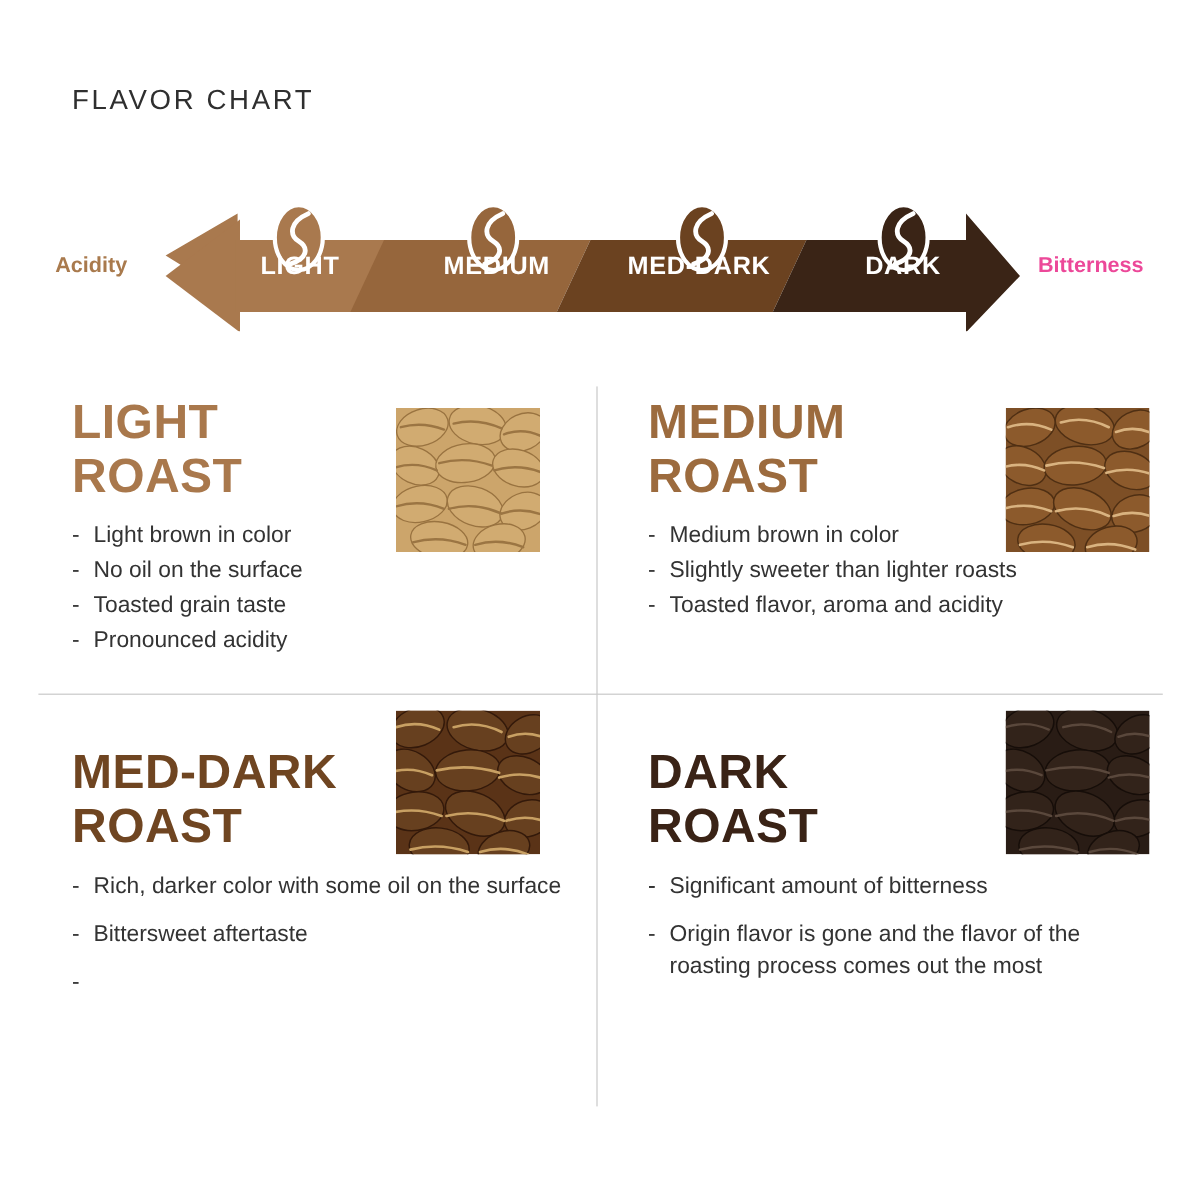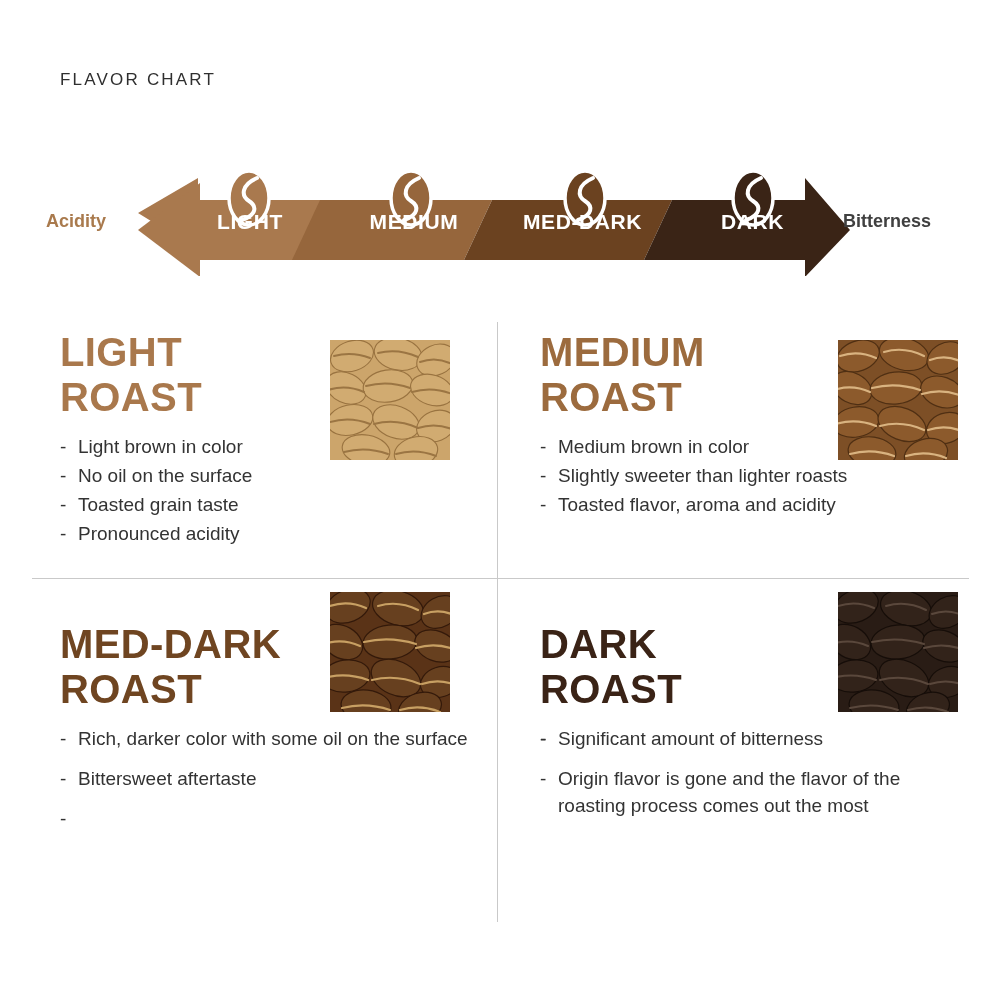--- a/index.html
+++ b/index.html
@@ -14,21 +14,21 @@
     color: #2b2b2b;
     position: relative;
     overflow: hidden;
   }
 
   
   #page-title {
     position: absolute;
     left: 60px;
     top: 70px;
-    font-size: 17px;
+    font-size: 23px;
     letter-spacing: 2.2px;
     color: #2f2f2f;
     font-weight: 400;
   }
 
   
   #scale-band {
     position: absolute;
     left: 0;
     top: 158px;
@@ -37,21 +37,21 @@
   }
   #scale-svg { display: block; }
 
   .axis-label {
     position: absolute;
     font-size: 18px;
     font-weight: 700;
     top: 211px;
   }
   #acidity-label { left: 46px; color: #a97a4d; }
-  #bitterness-label { left: 843px; color: #404040; }
+  #bitterness-label { left: 865px; color: #ec4899; }
 
   .seg-label {
     position: absolute;
     color: #ffffff;
     font-size: 21px;
     font-weight: 700;
     letter-spacing: 0.6px;
     top: 210px;
     text-align: center;
   }

